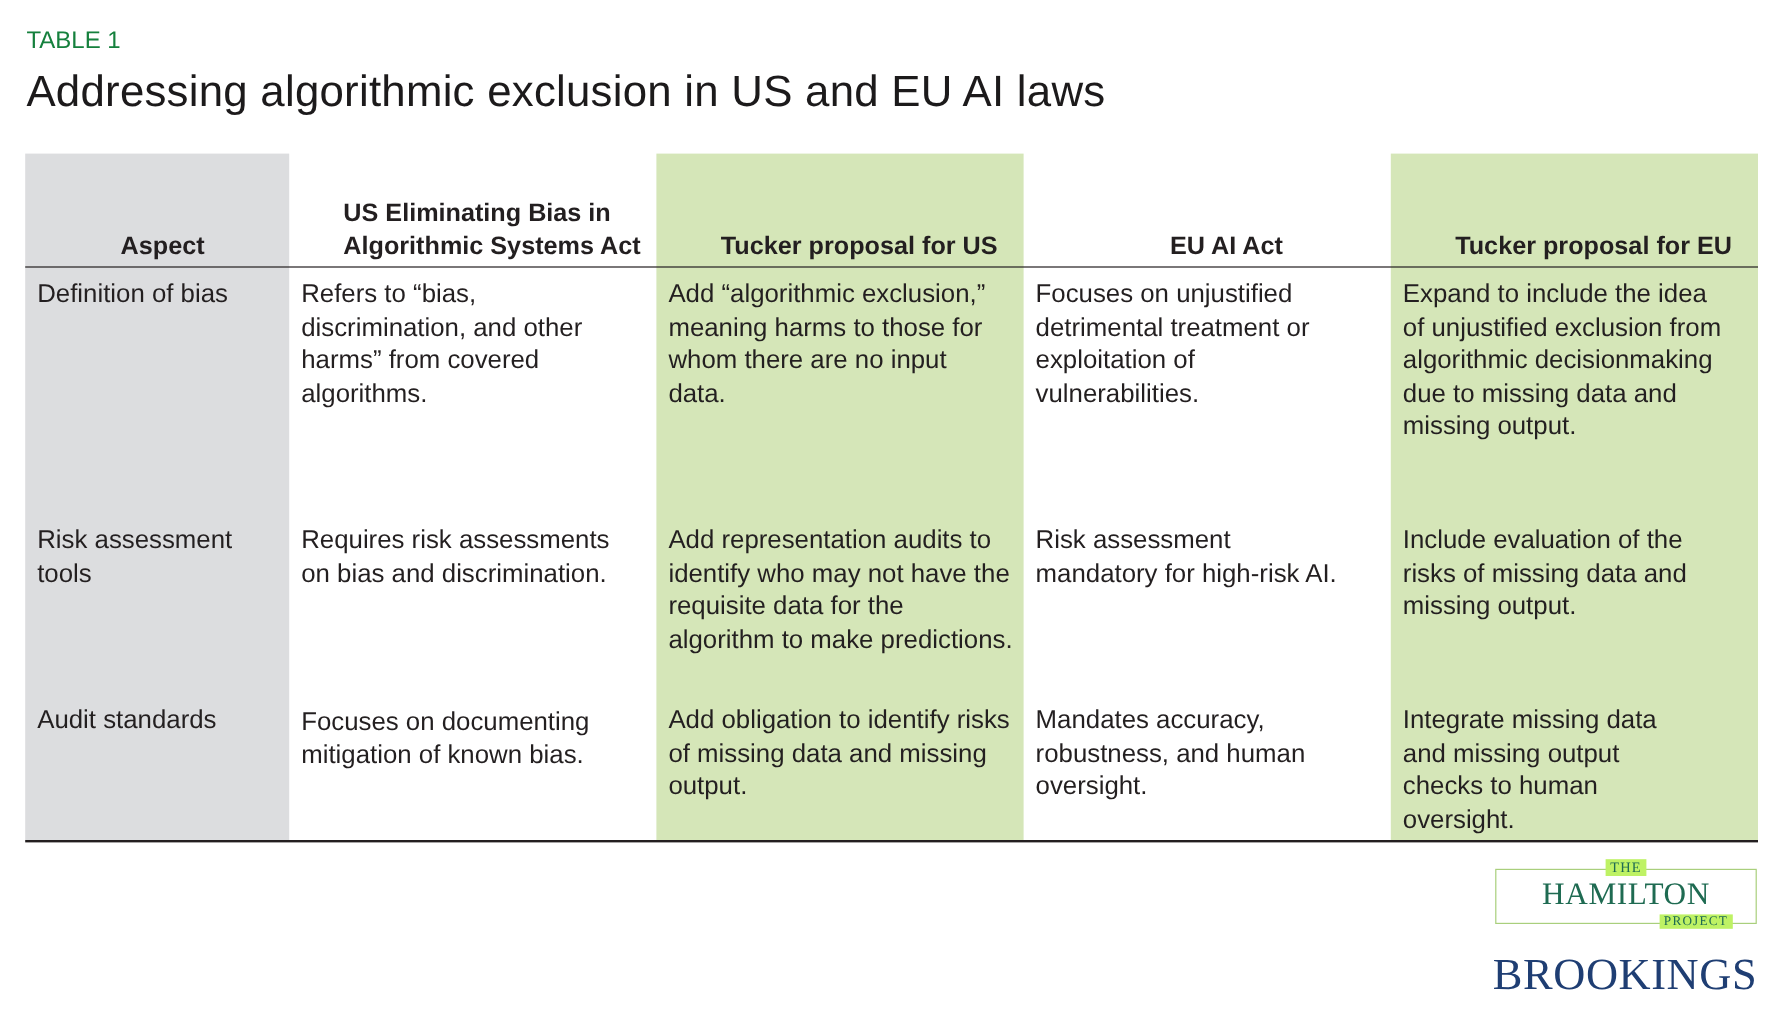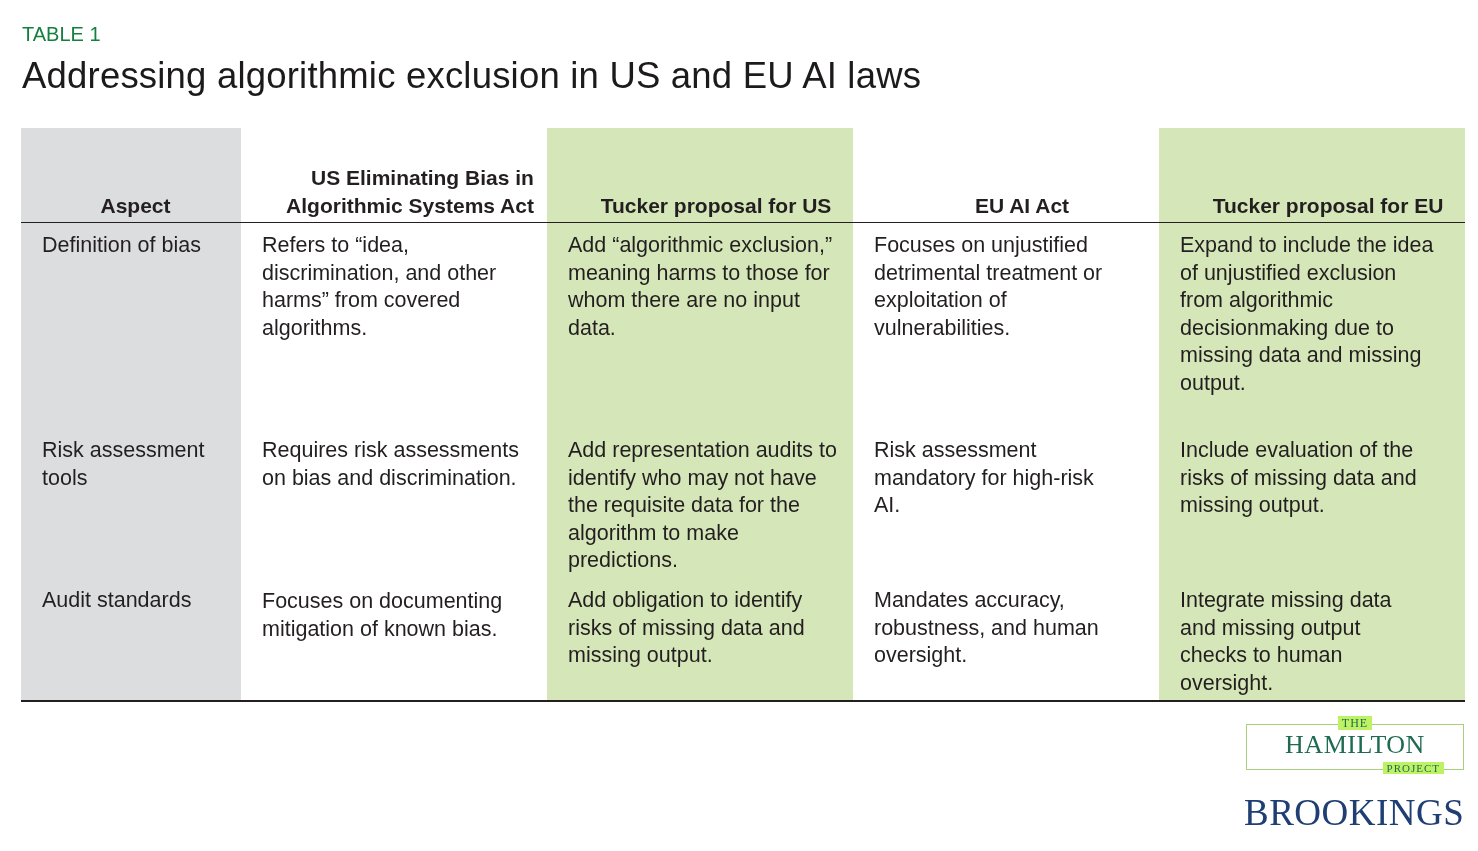--- a/index.html
+++ b/index.html
@@ -10,23 +10,23 @@
     .title { position: absolute; left: 22px; top: 55px; font-size: 36.5px; color: #1c1a1b;
              letter-spacing: 0.2px; }
     .table { position: absolute; left: 21px; top: 128px; width: 1444px; }
     .col { position: absolute; top: 0; height: 572px; }
     .col.gray { background: #dcdddf; }
     .col.green { background: #d5e6b8; }
     .hdr-line { position: absolute; left: 0; top: 94px; width: 1444px; height: 1px; background: #231f20; }
     .bot-line { position: absolute; left: 0; top: 572px; width: 1444px; height: 1.5px; background: #231f20; }
     .hcell { position: absolute; top: 0; height: 94px; display: flex; align-items: flex-end;
              font-weight: bold; font-size: 21px; line-height: 28px; padding-bottom: 2px; box-sizing: border-box; justify-content: center; }
-    .hcell.center { justify-content: center; text-align: right; padding-left: 32px; }
+    .hcell.center { justify-content: center; text-align: left; padding-left: 32px; }
     .hcell.left { padding-left: 9px; }
-    .cell { position: absolute; font-size: 21.5px; line-height: 27.6px; padding-left: 21px; box-sizing: border-box; }
+    .cell { position: absolute; font-size: 21.5px; line-height: 27.6px; padding-left: 10px; box-sizing: border-box; }
     .logo-hp { position: absolute; left: 1246px; top: 718px; width: 218px; height: 52px; }
     .hp-box { position: absolute; left: 0; top: 6px; width: 216px; height: 44px; border: 1.5px solid #a9cf7c; }
     .hp-the { position: absolute; left: 0; top: -2px; width: 218px; text-align: center; font-family: "Liberation Serif", serif;
               font-size: 12px; color: #1f6b52; letter-spacing: 1px; }
     .hp-the span, .hp-proj span { background: #bef264; padding: 0 4px; }
     .hp-name { position: absolute; left: 0; top: 8px; width: 218px; text-align: center; font-family: "Liberation Serif", serif;
                font-size: 26px; color: #1f6b52; letter-spacing: 0.5px; line-height: 38px; }
     .hp-proj { position: absolute; left: 0; top: 44px; width: 218px; text-align: right; padding-right: 20px; box-sizing: border-box;
                font-family: "Liberation Serif", serif; font-size: 11px; color: #1f6b52; letter-spacing: 1px; }
     .brookings { position: absolute; left: 1244px; top: 791px; font-family: "Liberation Serif", serif; font-size: 37px;
@@ -58,21 +58,21 @@
   <div class="hcell center" style="left:832px;width:306px;">
     <span>EU AI Act</span>
   </div>
   <div class="hcell center" style="left:1138px;width:306px;">
     <span>Tucker proposal for EU</span>
   </div>
 
   <div class="hdr-line"></div>
 
   <div class="cell" style="left:0;top:104px;width:210px;">Definition of bias</div>
-  <div class="cell" style="left:220px;top:104px;width:290px;">Refers to “idea, discrimination, and other harms” from covered algorithms.</div>
+  <div class="cell" style="left:220px;top:104px;width:290px;">Refers to “bias, discrimination, and other harms” from covered algorithms.</div>
   <div class="cell" style="left:526px;top:104px;width:290px;">Add “algorithmic exclusion,” meaning harms to those for whom there are no input data.</div>
   <div class="cell" style="left:832px;top:104px;width:262px;">Focuses on unjustified detrimental treatment or exploitation of vulnerabilities.</div>
   <div class="cell" style="left:1138px;top:104px;width:282px;">Expand to include the idea of unjustified exclusion from algorithmic decisionmaking due to missing data and missing output.</div>
 
   <div class="cell" style="left:0;top:309px;width:200px;">Risk assessment tools</div>
   <div class="cell" style="left:220px;top:309px;width:290px;">Requires risk assessments on bias and discrimination.</div>
   <div class="cell" style="left:526px;top:309px;width:300px;">Add representation audits to identify who may not have the requisite data for the algorithm to make predictions.</div>
   <div class="cell" style="left:832px;top:309px;width:270px;">Risk assessment mandatory for high-risk AI.</div>
   <div class="cell" style="left:1138px;top:309px;width:290px;">Include evaluation of the risks of missing data and missing output.</div>
 

